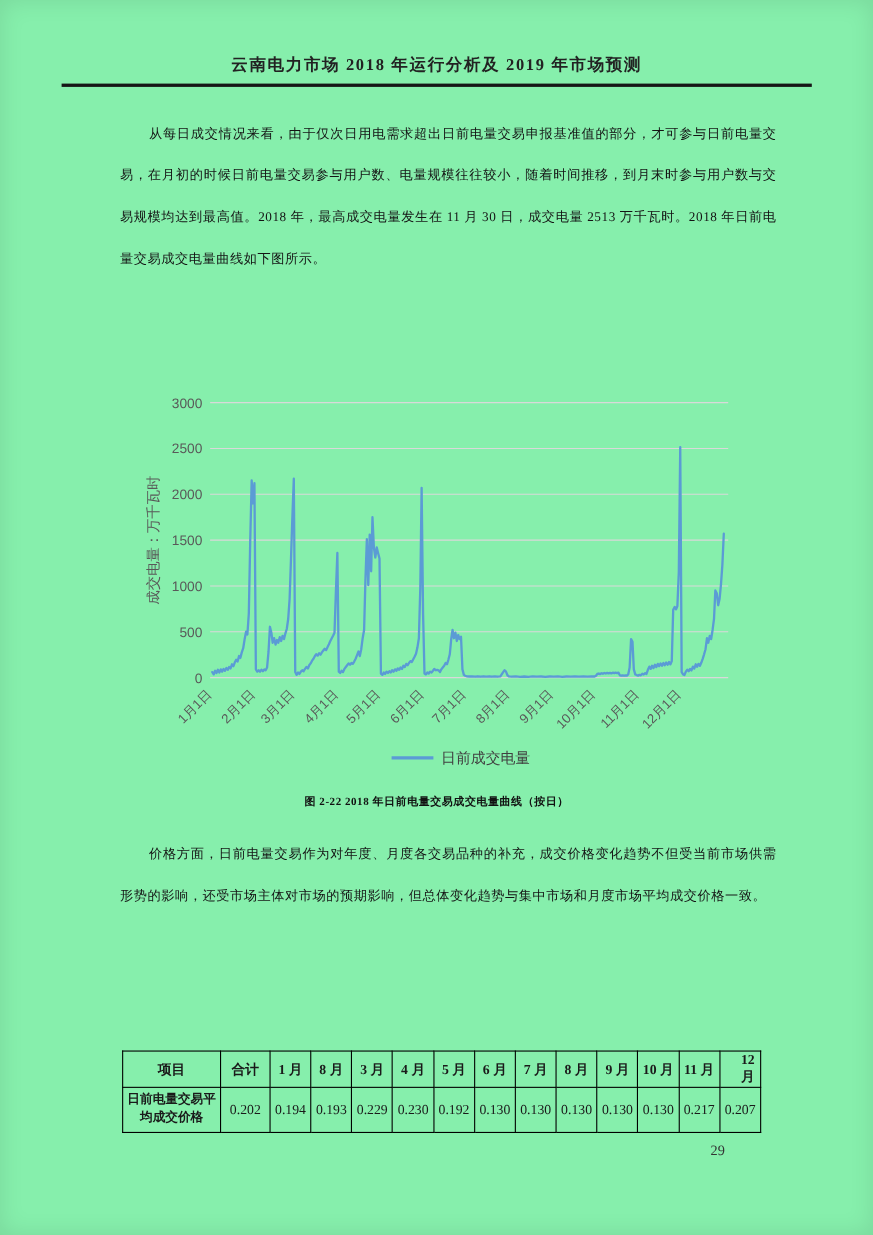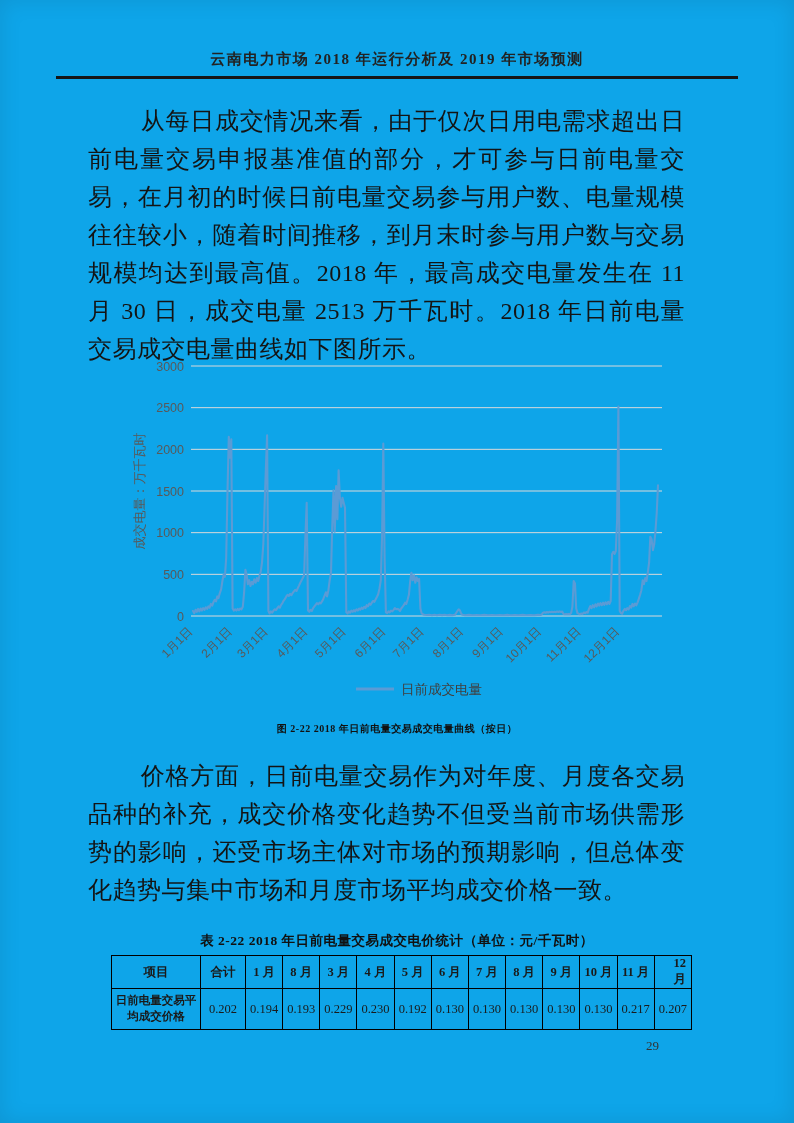--- a/index.html
+++ b/index.html
@@ -1,27 +1,27 @@
 <!DOCTYPE html>
 <html><head>
 <meta charset="utf-8">
 <style>
   html,body{margin:0;padding:0;background:#888;}
   .page{
-    position:relative;width:794px;height:1123px;margin:0 auto;background:#0ea5e9;
+    position:relative;width:794px;height:1123px;margin:0 auto;background:#86efac;
     font-family:"Liberation Serif","DejaVu Serif",serif;color:#1a1a1a;overflow:hidden;
     box-shadow:inset 0 0 22px rgba(0,0,0,0.10);
   }
   .header-title{
     position:absolute;top:50px;left:0;width:100%;text-align:center;
     font-size:15px;font-weight:bold;letter-spacing:1.5px;color:#222;
   }
   .header-rule{position:absolute;top:76px;left:56px;width:682px;height:3px;background:#161616;}
   .body-para{
-    position:absolute;left:88px;width:597px;font-size:24px;line-height:38px;
+    position:absolute;left:109px;width:597px;font-size:12px;line-height:38px;
     text-align:justify;text-indent:2.2em;letter-spacing:0.5px;color:#141414;
   }
   .para-1{top:102px;}
   .para-2{top:757px;}
   .chart-wrap{position:absolute;top:358px;left:128px;width:560px;height:350px;}
   .fig-caption{
     position:absolute;top:722px;left:0;width:100%;text-align:center;
     font-size:10px;font-weight:bold;letter-spacing:0.5px;color:#111;
   }
   .table-caption{
@@ -84,21 +84,20 @@
         <polyline points="65.0,253.0 66.3,255.1 67.6,251.8 68.8,253.8 70.1,250.9 71.4,253.4 72.7,250.5 73.9,252.6 75.2,250.1 76.5,251.8 77.8,249.3 79.1,250.9 80.3,248.4 81.6,249.7 82.9,245.9 84.2,247.6 85.4,244.3 86.7,241.8 88.0,243.4 89.3,238.4 90.5,240.1 91.8,235.1 93.1,231.3 94.4,223.0 95.7,216.3 96.9,218.8 98.2,199.7 99.5,133.0 100.8,78.8 102.0,99.7 103.3,81.3 104.6,250.5 105.9,252.6 107.2,251.3 108.4,252.6 109.7,250.9 111.0,252.2 112.3,250.5 113.5,251.3 114.8,248.8 116.1,234.7 117.4,211.8 118.7,217.2 119.9,226.3 121.2,222.2 122.5,228.0 123.8,223.8 125.0,226.3 126.3,221.3 127.6,224.7 128.9,220.1 130.2,223.0 131.4,218.0 132.7,213.8 134.0,204.7 135.3,186.3 136.5,151.3 137.8,112.2 139.1,77.2 140.4,253.0 141.6,255.5 142.9,253.4 144.2,254.7 145.5,252.6 146.8,251.3 148.0,252.2 149.3,250.1 150.6,248.4 151.9,249.7 153.1,246.8 154.4,245.1 155.7,242.6 157.0,240.9 158.3,238.4 159.5,236.8 160.8,238.0 162.1,235.9 163.4,237.2 164.6,235.1 165.9,233.4 167.2,231.8 168.5,233.0 169.8,230.1 171.0,227.6 172.3,224.7 173.6,222.2 174.9,219.7 176.1,217.2 177.4,178.8 178.7,144.7 180.0,252.6 181.3,253.8 182.5,251.8 183.8,253.0 185.1,250.1 186.4,248.4 187.6,246.8 188.9,245.1 190.2,246.3 191.5,244.7 192.7,245.5 194.0,243.4 195.3,240.9 196.6,237.6 197.9,234.3 199.1,238.4 200.4,232.2 201.7,222.2 203.0,214.7 204.2,169.7 205.5,132.2 206.8,173.8 208.1,128.0 209.4,161.3 210.6,112.2 211.9,139.7 213.2,148.8 214.5,139.7 215.7,144.7 217.0,149.7 218.3,254.3 219.6,255.5 220.9,253.4 222.1,254.7 223.4,252.6 224.7,253.8 226.0,252.2 227.2,253.4 228.5,251.3 229.8,252.6 231.1,250.5 232.3,251.8 233.6,249.7 234.9,250.9 236.2,248.8 237.5,250.1 238.7,247.2 240.0,248.4 241.3,245.5 242.6,246.8 243.8,244.7 245.1,243.0 246.4,243.8 247.7,241.3 249.0,238.8 250.2,236.3 251.5,230.5 252.8,222.2 254.1,176.3 255.3,85.5 256.6,199.7 257.9,254.3 259.2,255.1 260.5,253.4 261.7,254.3 263.0,252.6 264.3,253.4 265.6,251.8 266.8,250.1 268.1,251.3 269.4,250.9 270.7,251.3 272.0,253.0 273.2,250.5 274.5,248.8 275.8,247.2 277.1,244.7 278.3,245.9 279.6,241.8 280.9,236.8 282.2,223.0 283.4,214.7 284.7,222.2 286.0,217.2 287.3,224.7 288.6,219.3 289.8,223.0 291.1,220.9 292.4,250.5 293.7,255.5 294.9,256.3 296.2,256.8 298.8,257.0 301.3,256.8 303.9,257.2 306.4,256.8 309.0,257.2 311.6,256.8 314.1,257.1 316.7,256.8 319.2,257.2 321.8,256.9 324.3,257.2 326.9,256.8 329.4,253.0 330.7,251.3 332.0,252.6 333.3,255.9 334.5,256.8 337.1,257.2 340.9,256.9 344.8,257.3 348.6,257.0 352.4,257.3 356.3,256.9 360.1,257.2 363.9,257.0 367.8,257.3 371.6,257.0 375.4,257.2 379.3,256.9 383.1,257.3 386.9,257.0 390.8,257.2 394.6,256.9 398.4,257.2 402.3,257.0 406.1,257.2 409.9,256.9 412.5,257.0 413.8,256.3 415.0,254.7 416.3,254.3 417.6,254.8 418.9,254.0 420.1,254.5 421.4,253.8 422.7,254.3 424.0,253.7 425.2,254.2 426.5,253.7 427.8,254.2 429.1,253.5 430.4,254.0 431.6,253.4 432.9,254.0 434.2,253.5 435.5,255.9 436.7,256.3 438.0,256.0 439.3,256.3 440.6,255.9 441.9,256.2 443.1,255.1 444.4,248.8 445.7,223.0 447.0,225.5 448.2,250.5 449.5,255.1 450.8,255.7 452.1,256.2 453.4,255.5 454.6,255.9 455.9,254.5 457.2,255.2 458.5,254.0 459.7,254.7 461.0,250.9 462.3,248.0 463.6,250.1 464.8,247.2 466.1,249.3 467.4,246.3 468.7,248.4 470.0,245.5 471.2,247.6 472.5,245.1 473.8,247.2 475.1,244.7 476.3,246.8 477.6,244.3 478.9,246.3 480.2,243.8 481.5,245.9 482.7,243.0 484.0,196.3 485.3,193.8 486.6,195.9 487.8,193.0 489.1,162.2 490.4,48.6 491.7,253.0 493.0,255.1 494.2,255.7 495.5,252.6 496.8,250.9 498.1,252.2 499.3,250.1 500.6,251.5 501.9,248.0 503.2,249.7 504.5,245.9 505.7,248.2 507.0,245.5 508.3,247.3 509.6,244.3 510.8,240.9 512.1,236.8 513.4,232.2 514.7,222.2 515.9,226.3 517.2,220.1 518.5,223.0 519.8,214.7 521.1,204.7 522.3,178.8 523.6,181.3 524.9,192.2 526.2,186.3 527.4,173.8 528.7,155.5 530.0,127.2" fill="none" stroke="#5b9bd5" stroke-width="2.1" stroke-linejoin="round" stroke-linecap="round"></polyline>
         <line x1="228" y1="331" x2="266" y2="331" stroke="#5b9bd5" stroke-width="3"></line>
         <text x="273" y="335.5" text-anchor="start" font-size="13.5" fill="#404040">日前成交电量</text>
       </svg>
   </div>
 
   <div class="fig-caption">图 2-22  2018 年日前电量交易成交电量曲线（按日）</div>
 
   <div class="body-para para-2">价格方面，日前电量交易作为对年度、月度各交易品种的补充，成交价格变化趋势不但受当前市场供需形势的影响，还受市场主体对市场的预期影响，但总体变化趋势与集中市场和月度市场平均成交价格一致。</div>
 
-  <div class="table-caption">表 2-22  2018 年日前电量交易成交电价统计（单位：元/千瓦时）</div>
 
   <table class="price-table">
     <thead>
         <tr id="price-table-head-row">
           <th style="width: 88px;">项目</th>
           <th style="width: 44px;">合计</th>
           <th style="width: auto;">1 月</th>
           <th style="width: auto;">8 月</th>
           <th style="width: auto;">3 月</th>
           <th style="width: auto;">4 月</th>

